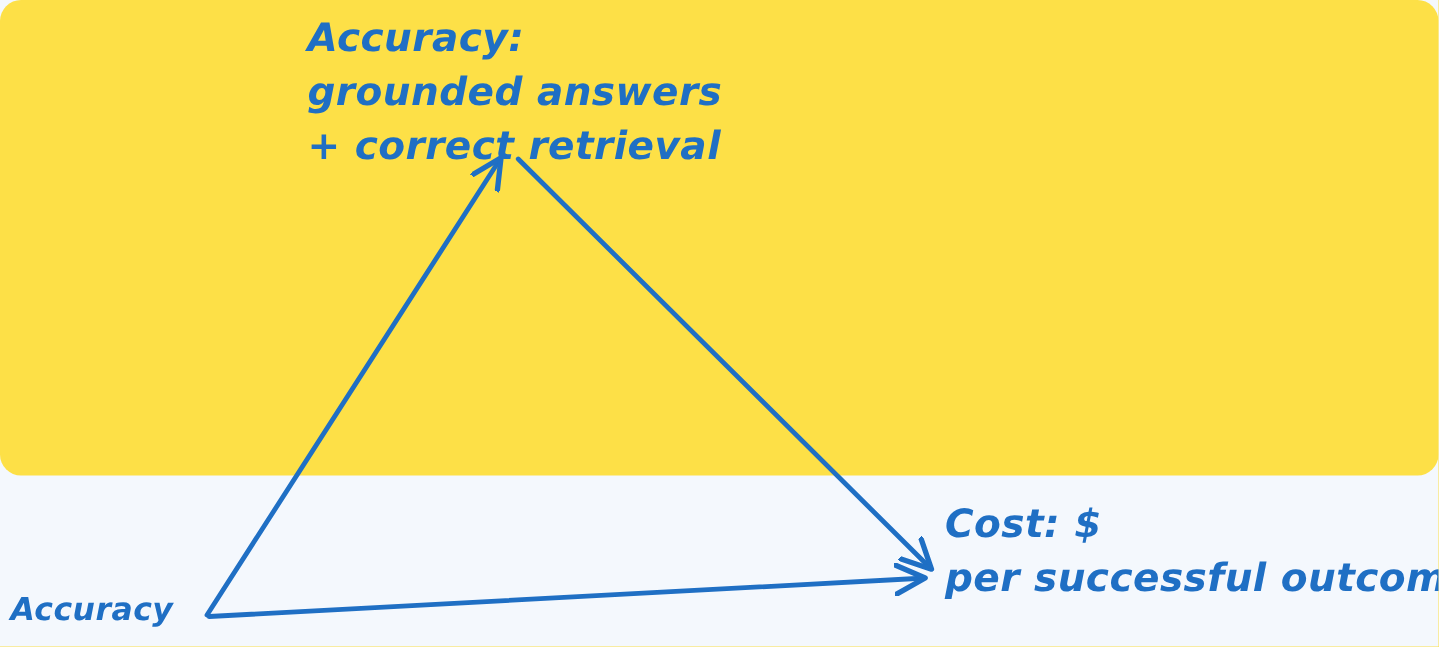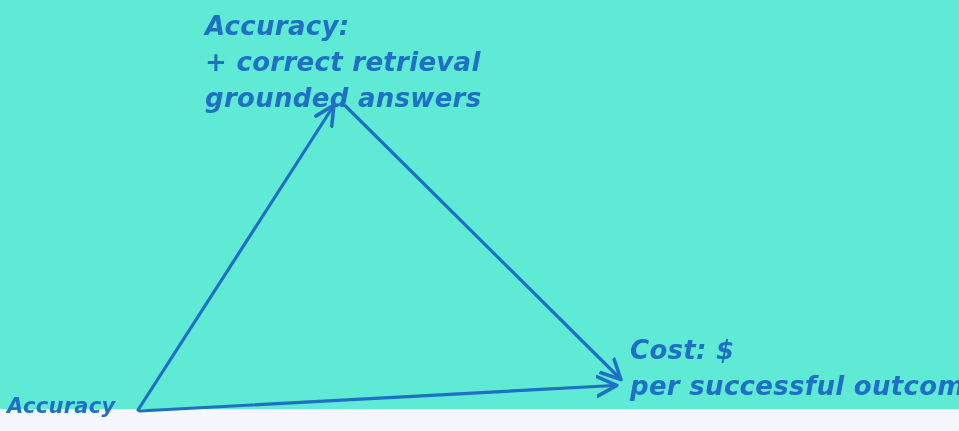--- a/index.html
+++ b/index.html
@@ -9,22 +9,23 @@
   body {
     width: 959px;
     height: 431px;
     overflow: hidden;
     background: #f4f8fd;
     font-family: "DejaVu Sans", sans-serif;
   }
   #canvas {
     position: relative;
     width: 959px;
-    height: 409px;
-    background: #5eead4;
+    height: 317px;
+    background: #fde047;
+    border-radius: 14px;
   }
   #diagram-svg {
     position: absolute;
     left: 0;
     top: 0;
     width: 959px;
     height: 431px;
   }
   .label {
     position: absolute;
@@ -71,22 +72,22 @@
 
     <g fill="none" stroke="#1f6fc4" stroke-width="3.2" stroke-linecap="round">
       <path d="M 138 410 L 332.5 107.5" marker-end="url(#arrowhead)"></path>
       <path d="M 345.5 106 L 619 377.5" marker-end="url(#arrowhead)"></path>
       <path d="M 139.5 411 L 614 385.5" marker-end="url(#arrowhead)"></path>
     </g>
   </svg>
 
   <div class="label" id="label-accuracy">
     <span class="label-line">Accuracy:</span>
+    <span class="label-line">grounded answers</span>
     <span class="label-line">+ correct retrieval</span>
-    <span class="label-line">grounded answers</span>
   </div>
 
   <div class="label" id="label-cost">
     <span class="label-line">Cost: $</span>
     <span class="label-line">per successful outcome</span>
   </div>
 
   <div class="label" id="label-latency">
     <span class="label-line">Accuracy</span>
   </div>

